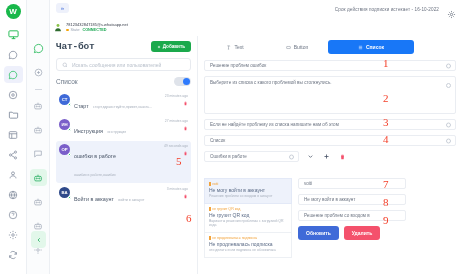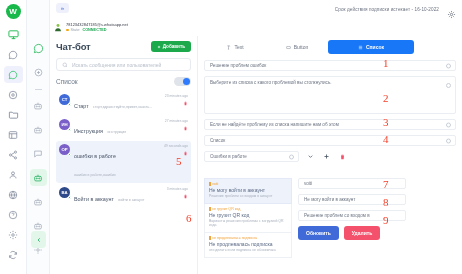--- a/index.html
+++ b/index.html
@@ -89,21 +89,21 @@
     font-size: 6px;
   }
 
   
   .botpanel {
     position: absolute; left: 50px; top: 36px; width: 148px; height: 238px;
     background: #fff; border-right: 1px solid #eceff3;
     padding: 5px 6px 0 6px;
   }
   .bot-head { display: flex; align-items: center; justify-content: space-between; margin-bottom: 6px; }
-  .bot-title { font-size: 9.5px; color: #3b4a5a; font-weight: bold; letter-spacing: -.2px; }
+  .bot-title { font-size: 9.5px; color: #3b4a5a; font-weight: bold; letter-spacing: -.2px; font-family: Liberation Mono, monospace; }
   .btn-add {
     background: #1ba94c; color: #fff; font-size: 4.6px; font-weight: bold;
     padding: 3px 6px; border-radius: 3px; display: flex; align-items: center; gap: 2px;
     white-space: nowrap;
   }
   .searchbox {
     height: 13px; border: 1px solid #e7eaef; border-radius: 3px;
     display: flex; align-items: center; gap: 4px; padding: 0 5px;
     margin-bottom: 6px;
   }

